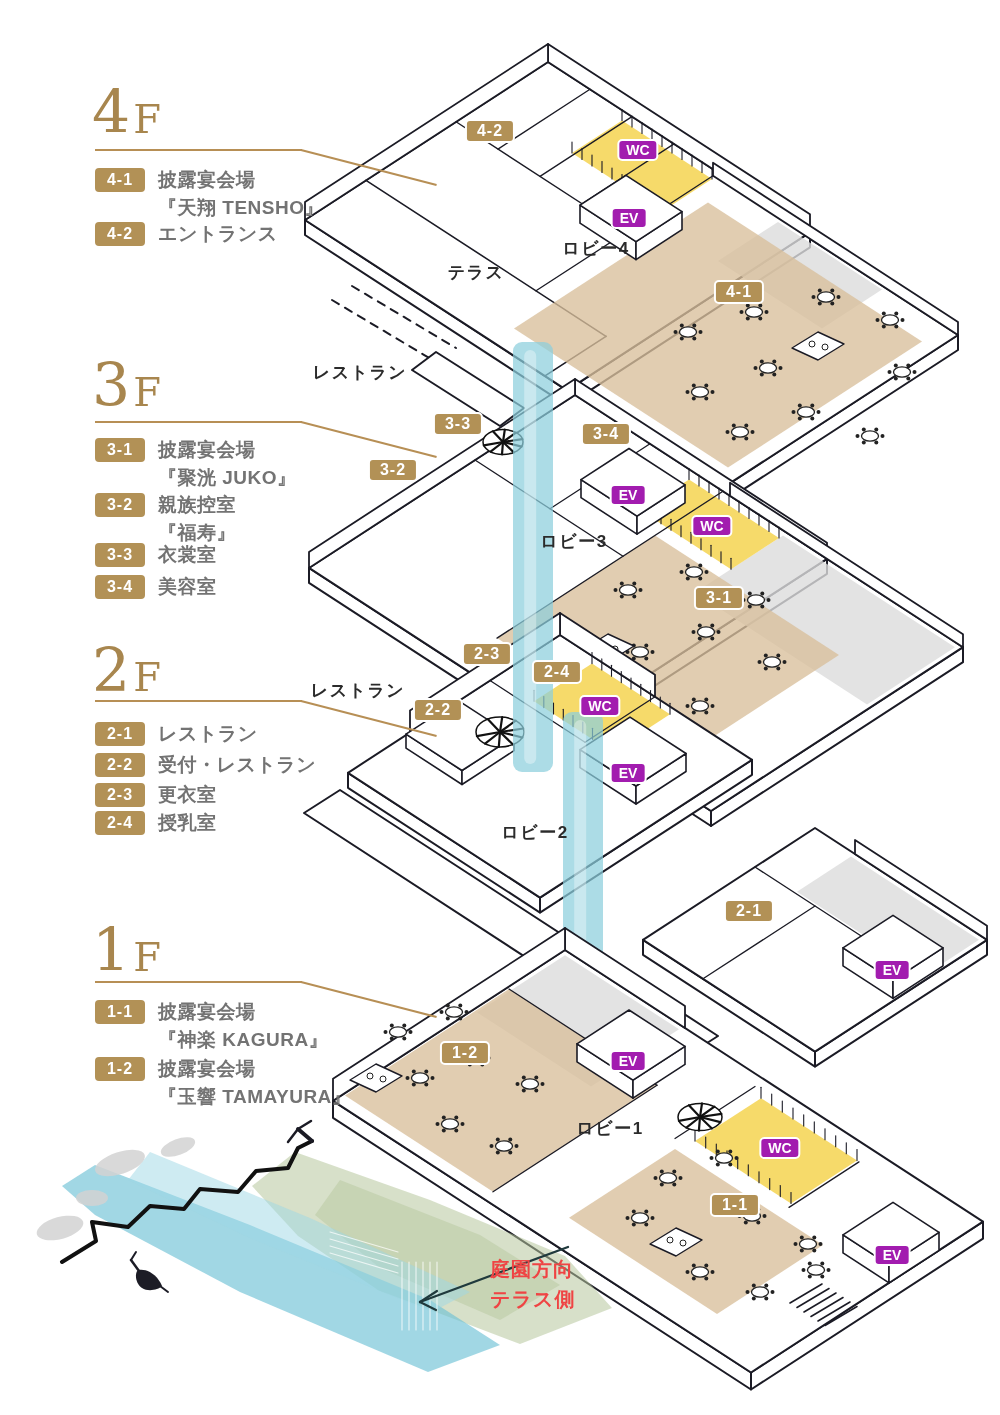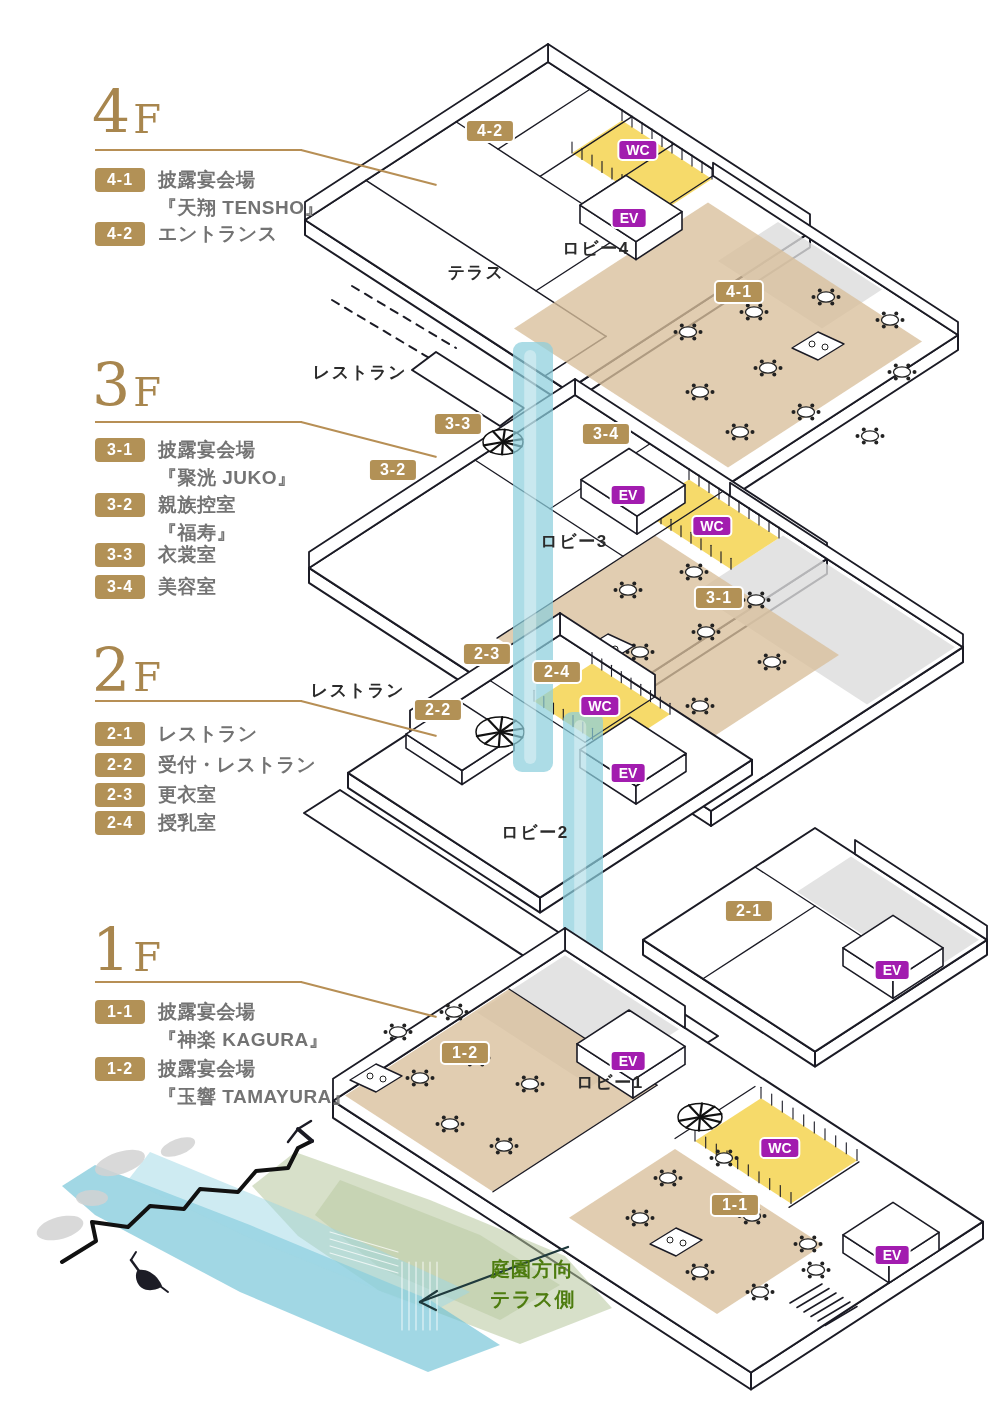--- a/index.html
+++ b/index.html
@@ -21,21 +21,21 @@
   .lg-lines{font-size:19px;font-weight:bold;color:#737373;line-height:28px;margin-top:-2px;
          letter-spacing:0.5px;}
   
   .pbadge{position:absolute;transform:translate(-50%,-50%);background:#b29156;border:2px solid #fff;
          color:#fff;font-weight:bold;font-size:16px;padding:1px 10px;border-radius:5px;
          letter-spacing:1px;white-space:nowrap;}
   .sbadge{position:absolute;transform:translate(-50%,-50%);background:#a21caf;border:2px solid #fff;
          color:#fff;font-weight:bold;font-size:14px;padding:1px 7px;border-radius:5px;white-space:nowrap;}
   .plabel{position:absolute;transform:translate(-50%,-50%);font-size:17px;font-weight:bold;
          color:#2b2b2b;white-space:nowrap;letter-spacing:1.5px;}
-  .gnote{position:absolute;font-size:20px;font-weight:bold;color:#4d7c0f;line-height:1.5;
+  .gnote{position:absolute;font-size:20px;font-weight:bold;color:#ef4444;line-height:1.5;
          letter-spacing:1px;}
 </style>
 </head>
 <body>
 
 <div class="stage">
 
   <svg id="scene" width="1000" height="1415" viewBox="0 0 1000 1415">
       <g>
         <polygon points="480.0,327.2 725.0,486.4 725.0,501.4 480.0,342.2" fill="#fff" stroke="#1b1b25" stroke-width="2" stroke-linejoin="round"></polygon>
@@ -653,18 +653,18 @@
   <div class="sbadge" style="left:892px;top:970px">EV</div>
   <div class="sbadge" style="left:628px;top:1061px">EV</div>
   <div class="sbadge" style="left:892px;top:1255px">EV</div>
 
   <div class="plabel" style="left:476px;top:272px">テラス</div>
   <div class="plabel" style="left:596px;top:248px">ロビー4</div>
   <div class="plabel" style="left:360px;top:372px">レストラン</div>
   <div class="plabel" style="left:574px;top:541px">ロビー3</div>
   <div class="plabel" style="left:358px;top:690px">レストラン</div>
   <div class="plabel" style="left:535px;top:832px">ロビー2</div>
-  <div class="plabel" style="left:610px;top:1082px">ロビー1</div>
+  <div class="plabel" style="left:610px;top:1128px">ロビー1</div>
   <div class="gnote" style="left:490px;top:1254px">
     <div>庭園方向</div>
     <div>テラス側</div>
   </div>
 </div>
 
 </body></html>

